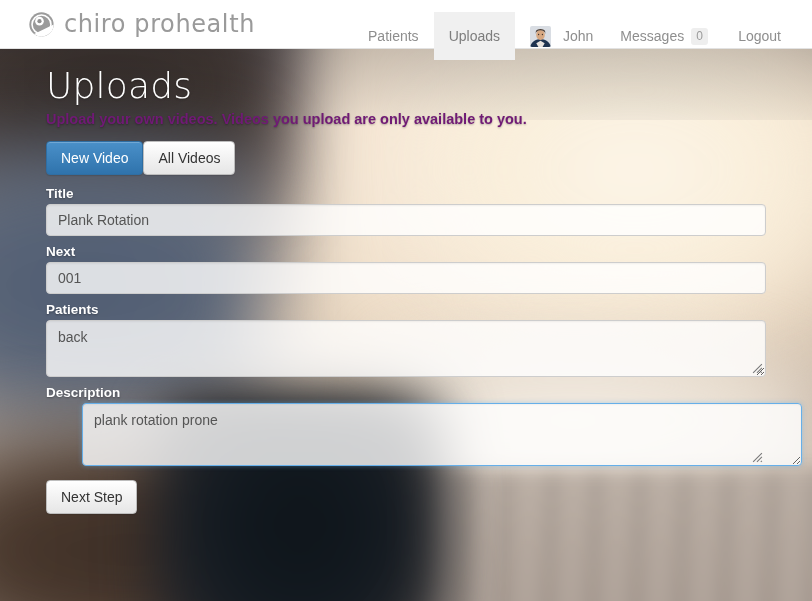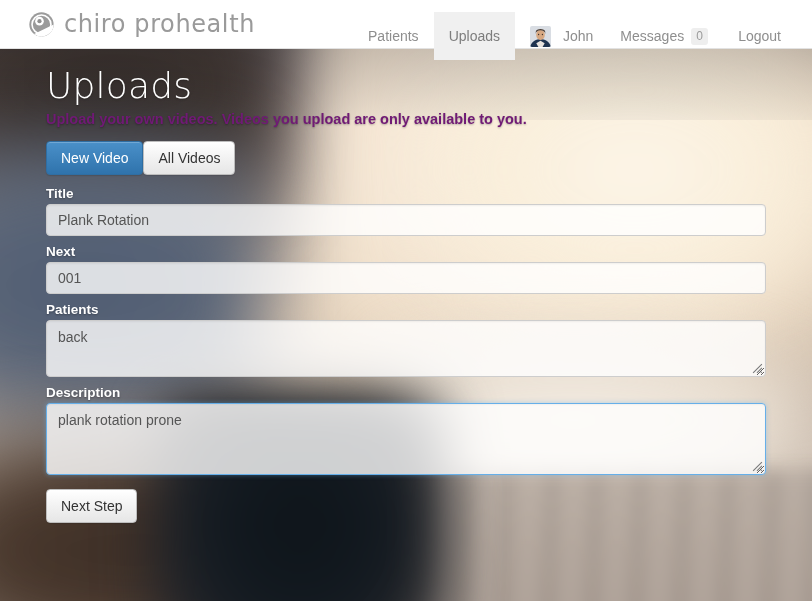--- a/index.html
+++ b/index.html
@@ -388,21 +388,21 @@
           <textarea class="ctl" placeholder="Muscles" style="">back</textarea>
           <svg class="grip" viewBox="0 0 10 10">
             <path d="M9 1 L1 9 M9 4.5 L4.5 9 M9 8 L8 9" stroke="#7a7a7a" stroke-width="1" fill="none"></path>
           </svg>
         </div>
       </div>
 
       <div class="field">
         <label class="field-label">Description</label>
         <div class="ta-wrap">
-          <textarea class="ctl focused" style="height: 72px;" placeholder="Description">plank rotation prone</textarea>
+          <textarea class="ctl focused" style="height: 63px; margin-left: 36px;" placeholder="Description">plank rotation prone</textarea>
           <svg class="grip" viewBox="0 0 10 10">
             <path d="M9 1 L1 9 M9 4.5 L4.5 9 M9 8 L8 9" stroke="#7a7a7a" stroke-width="1" fill="none"></path>
           </svg>
         </div>
       </div>
 
       <div id="submit-row">
         <button class="btn btn-default" type="submit">Next Step</button>
       </div>
 

